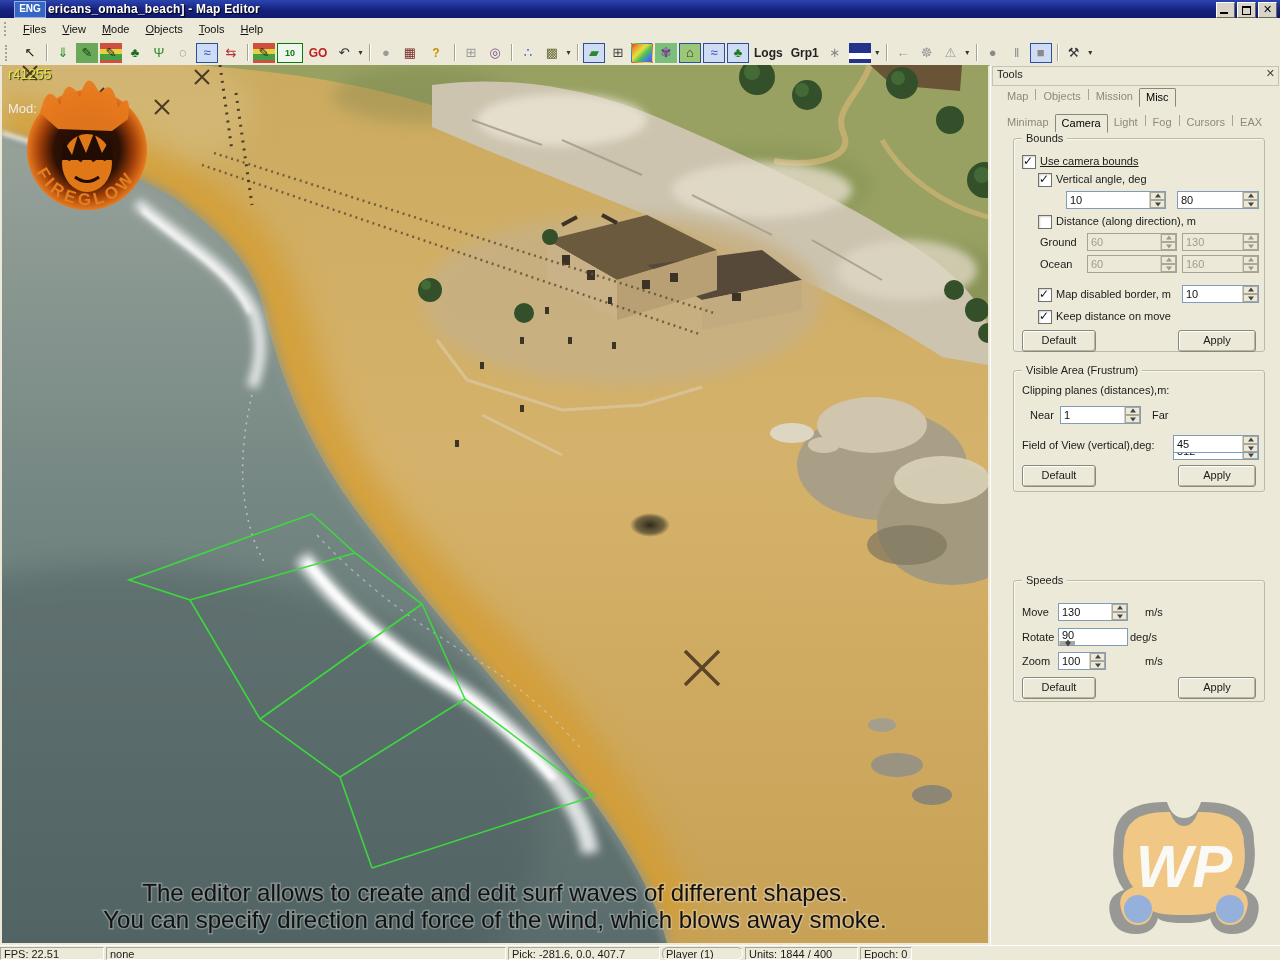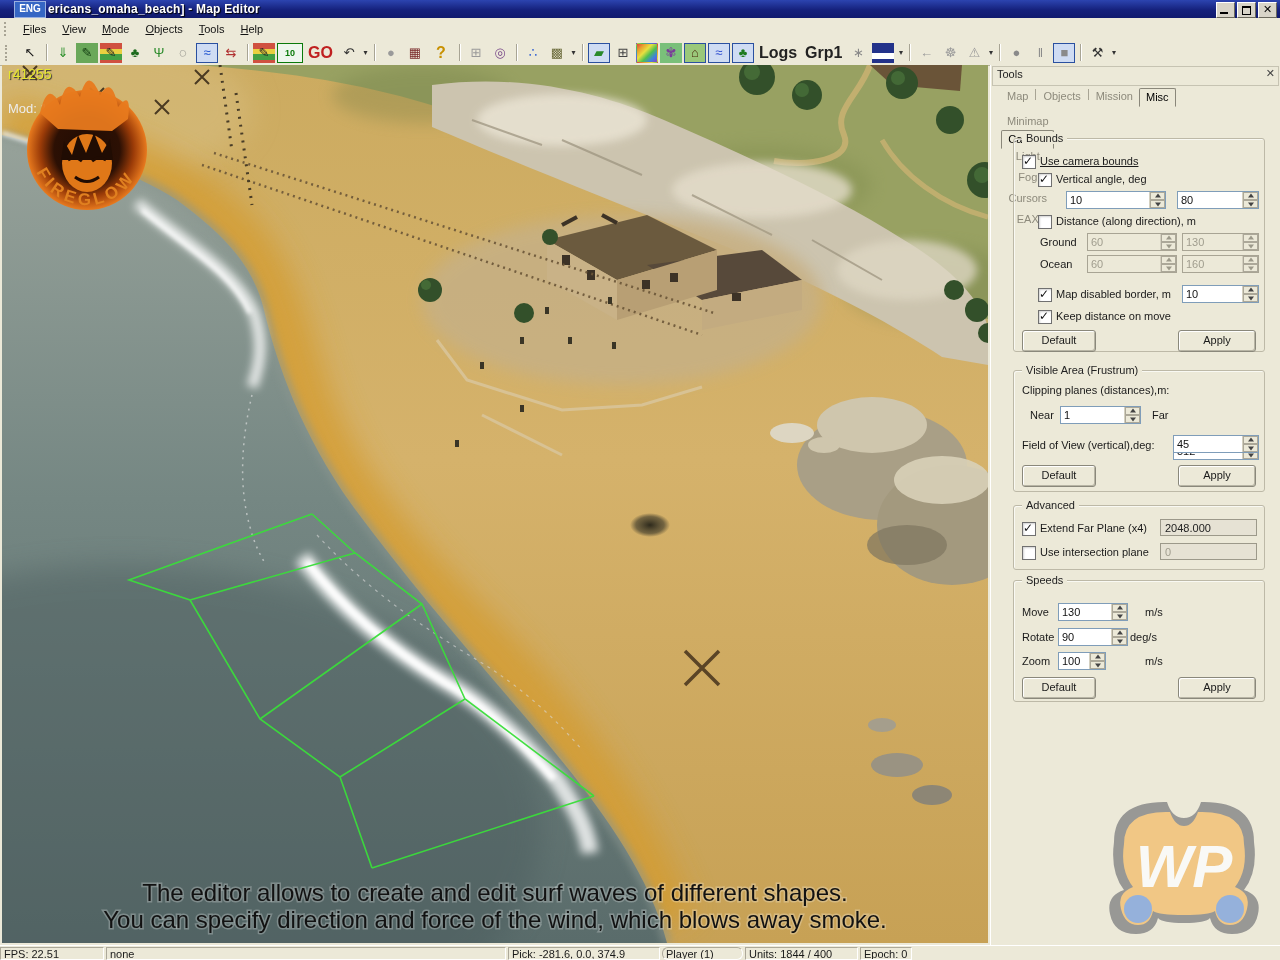--- a/index.html
+++ b/index.html
@@ -25,21 +25,21 @@
   .vgrip{width:3px;height:14px;margin:0 6px 0 4px;border-left:2px dotted #a8a494;}
   .menu-item{display:inline-block;padding:3px 8px;font-size:11px;color:#111;}
   .menu-item::first-letter{text-decoration:underline;}
   
   #toolbar{position:absolute;left:0;top:40px;width:1280px;height:25px;background:#ece9d8;
     border-bottom:1px solid #b4b09e;display:flex;align-items:center;}
   .tb-grip{width:4px;height:16px;margin:0 7px 0 5px;border-left:2px dotted #a8a494;}
   .tb-sep{width:1px;height:17px;background:#a8a494;margin:0 4px;box-shadow:1px 0 0 #fff;}
   .tb-btn{display:inline-block;min-width:20px;height:18px;line-height:17px;text-align:center;
     font-size:13px;margin:0 1px;border:1px solid transparent;cursor:default;}
-  .tb-btn.txt{font-size:16px;font-weight:bold;padding:0 2px;line-height:18px;}
+  .tb-btn.txt{font-size:12px;font-weight:bold;padding:0 2px;line-height:18px;}
   .tb-btn.sel{border:1px solid #2a50a0;background:#cfdcf3;}
   .tb-btn.dis{color:#9a9a9a;}
   .tb-caret{font-size:8px;color:#333;width:9px;display:inline-block;text-align:center;}
   .bg-stripes{background:repeating-linear-gradient(180deg,#d05040 0 5px,#e8d040 5px 10px,#44a044 10px 16px);}
   .bg-rainbow{background:linear-gradient(135deg,#e04040,#e8a030,#e8e040,#50c050,#4080e0,#9040c0);width:20px;}
   .bg-disk{background:linear-gradient(180deg,#23328a 0 9px,#ffffff 9px 15px,#23328a 15px 18px);width:18px;margin:0 2px;}
   .bg-boxg{border:1px solid #0a7a0a !important;background:#eef6ee;font-size:9px !important;line-height:16px;}
   
   #viewport{position:absolute;left:2px;top:65px;width:986px;height:878px;background:#c9a75e;
     box-shadow:inset 1px 1px 0 #716f64;}
@@ -374,21 +374,21 @@
 
     <div class="tabrow" style="top:22px;">
       <span class="tab">Map</span>
       <span class="tabdiv"></span>
       <span class="tab">Objects</span>
       <span class="tabdiv"></span>
       <span class="tab">Mission</span>
       <span class="tab active">Misc</span>
     </div>
 
-    <div class="tabrow" style="top:48px;flex-direction:column;">
+    <div class="tabrow" style="top:48px;">
       <span class="tab">Minimap</span>
       <span class="tab active">Camera</span>
       <span class="tab">Light</span>
       <span class="tabdiv"></span>
       <span class="tab">Fog</span>
       <span class="tabdiv"></span>
       <span class="tab">Cursors</span>
       <span class="tabdiv"></span>
       <span class="tab">EAX</span>
     </div>
@@ -484,43 +484,34 @@
         <input value="45" style="">
         <span class="spin">
             <i class="up"></i>
             <i class="dn"></i>
           </span>
       </span>
       <span class="btn" style="left:8px;top:94px;width:72px;">Default</span>
       <span class="btn" style="left:164px;top:94px;width:76px;">Apply</span>
     </div>
 
-    <div class="gb" style="top:440px;height:65px;">
-      <span class="legend">Advanced</span>
-      <span class="cb on" style="left:8px;top:16px;"></span>
-      <span class="lbl" style="left:26px;top:16px;">Extend Far Plane (x4)</span>
-      <span class="flatfield" style="left:146px;top:13px;">2048.000</span>
-      <span class="cb" style="left:8px;top:40px;"></span>
-      <span class="lbl" style="left:26px;top:40px;">Use intersection plane</span>
-      <span class="flatfield dim" style="left:146px;top:37px;">0</span>
-    </div>
 
     <div class="gb" style="top:515px;height:122px;">
       <span class="legend">Speeds</span>
       <span class="lbl" style="left:8px;top:25px;">Move</span>
       <span class="field" style="left:44px;top:22px;width:70px;">
         <input value="130" style="">
         <span class="spin">
             <i class="up"></i>
             <i class="dn"></i>
           </span>
       </span>
       <span class="lbl" style="left:131px;top:25px;">m/s</span>
       <span class="lbl" style="left:8px;top:50px;">Rotate</span>
-      <span class="field" style="left:44px;top:47px;width:70px;">
+      <span class="field" style="left:44px;top:47px;width:70px;flex-direction:column;">
         <input value="90" style="">
         <span class="spin">
             <i class="up"></i>
             <i class="dn"></i>
           </span>
       </span>
       <span class="lbl" style="left:116px;top:50px;">deg/s</span>
       <span class="lbl" style="left:8px;top:74px;">Zoom</span>
       <span class="field" style="left:44px;top:71px;width:48px;">
         <input value="100" style="">
@@ -543,19 +534,19 @@
                Q56,133 44,133 Q31,133 27,117 Q23,101 39,95 Q26,78 30,52 Z" fill="#f2c277"></path>
       <circle cx="44" cy="117" r="14" fill="#86a8dc"></circle>
       <circle cx="136" cy="117" r="14" fill="#86a8dc"></circle>
       <text x="90" y="95" text-anchor="middle" font-size="60" font-weight="bold" font-style="italic" fill="#fcfcfc">WP</text>
     </svg>
   </div>
 
   <div id="statusbar">
     <span class="sb sb1">FPS: 22.51</span>
     <span class="sb sb2">none</span>
-    <span class="sb sb3">Pick: -281.6, 0.0, 374.9</span>
+    <span class="sb sb3">Pick: -281.6, 0.0, 407.7</span>
     <span class="sb sb4">Player (1)</span>
     <span class="sb sb5">Units: 1844 / 400</span>
     <span class="sb sb6">Epoch: 0</span>
   </div>
 
 </div>
 
 </body></html>

